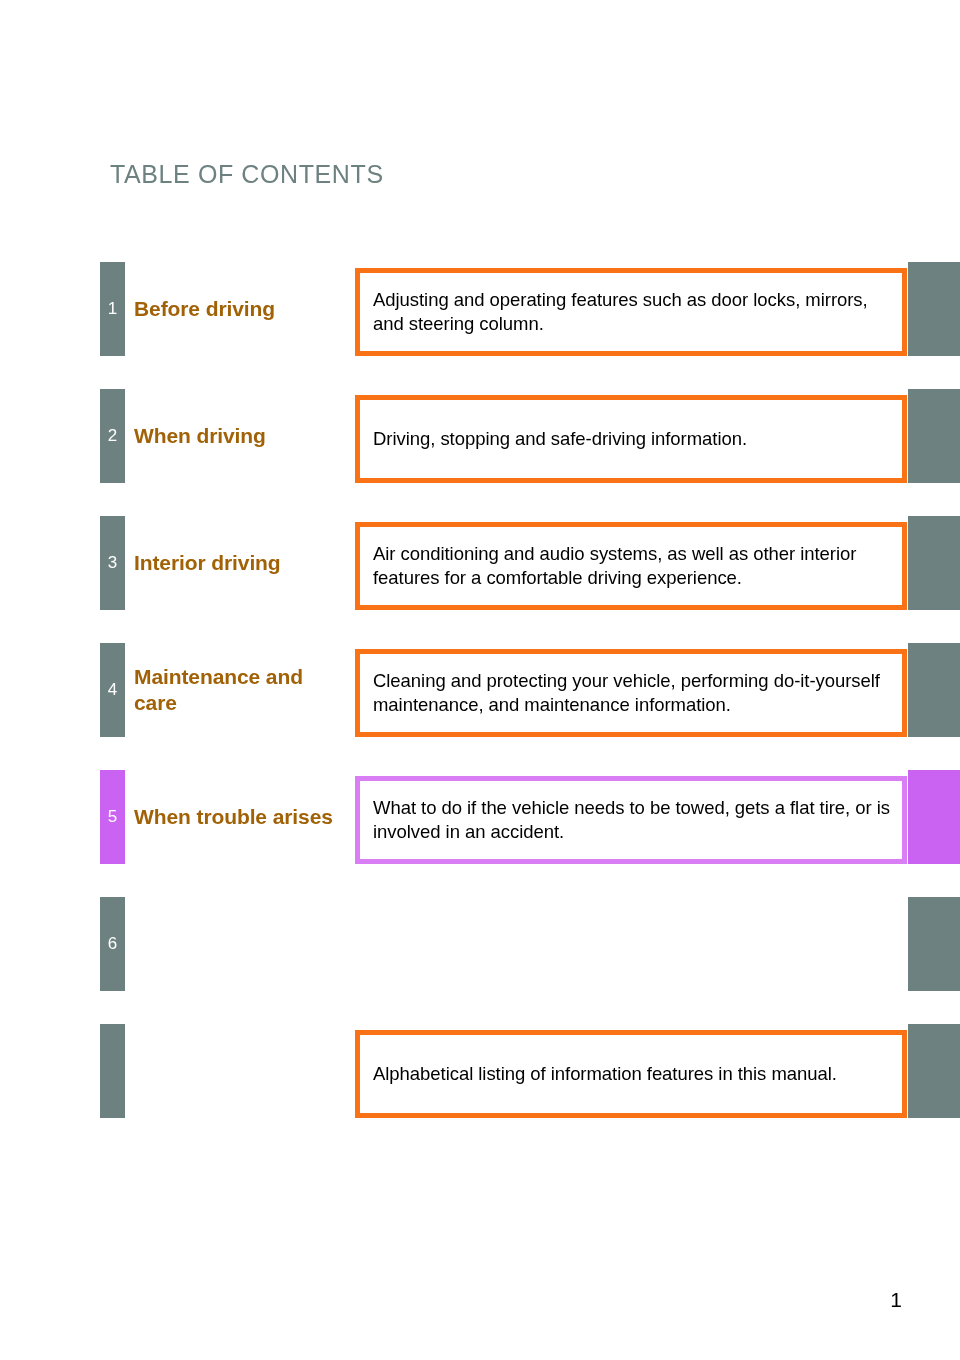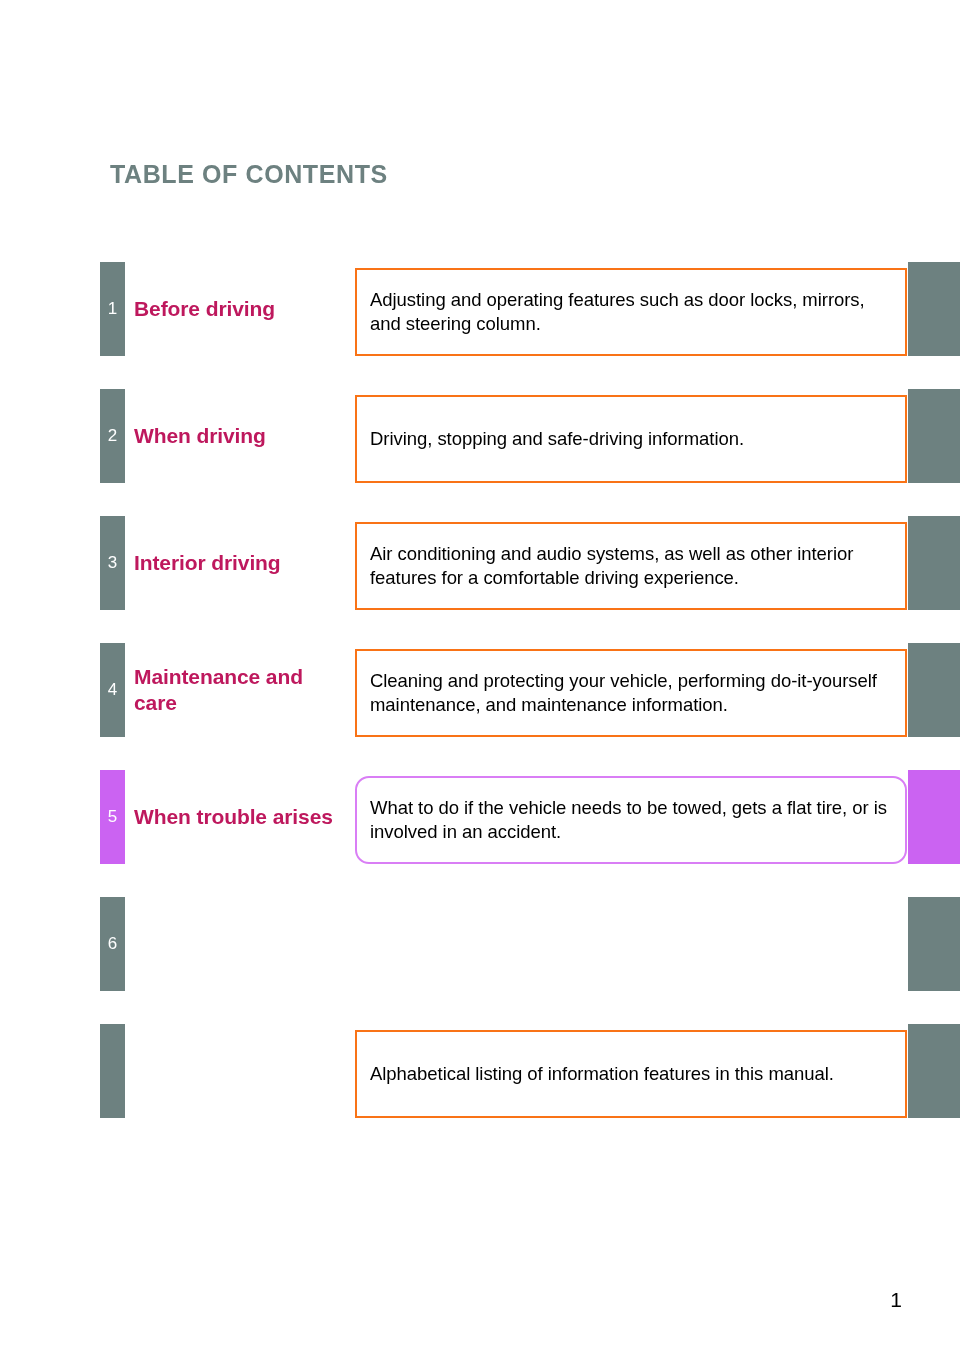--- a/index.html
+++ b/index.html
@@ -14,21 +14,21 @@
     font-family: "Liberation Sans", sans-serif;
     overflow: hidden;
   }
 
   
   #page-title {
     position: absolute;
     left: 110px;
     top: 160px;
     font-size: 25px;
-    font-weight: bold;
+    font-weight: normal;
     letter-spacing: 0.6px;
     color: #6d8180;
     white-space: nowrap;
   }
 
   
   #toc {
     position: absolute;
     left: 0;
     top: 262px;
@@ -63,41 +63,40 @@
   .section-name {
     position: absolute;
     left: 134px;
     top: 0;
     width: 212px;
     height: 94px;
     display: flex;
     align-items: center;
     font-size: 21px;
     font-weight: bold;
-    color: #be185d;
+    color: #a16207;
     line-height: 1.22;
     letter-spacing: -0.1px;
   }
 
   
   .desc-box {
     position: absolute;
     left: 355px;
     top: 6px;
     width: 552px;
     height: 88px;
     box-sizing: border-box;
-    border: 2px solid #f97316;
+    border: 5px solid #f97316;
     background: #ffffff;
     display: flex;
     align-items: center;
   }
   .toc-row.accent .desc-box {
     border-color: #d97ef5;
-    border-radius: 14px;
   }
   .desc-text {
     padding: 0 12px 0 13px;
     font-size: 18.5px;
     color: #000000;
     line-height: 1.30;
     letter-spacing: -0.05px;
   }
 
   

